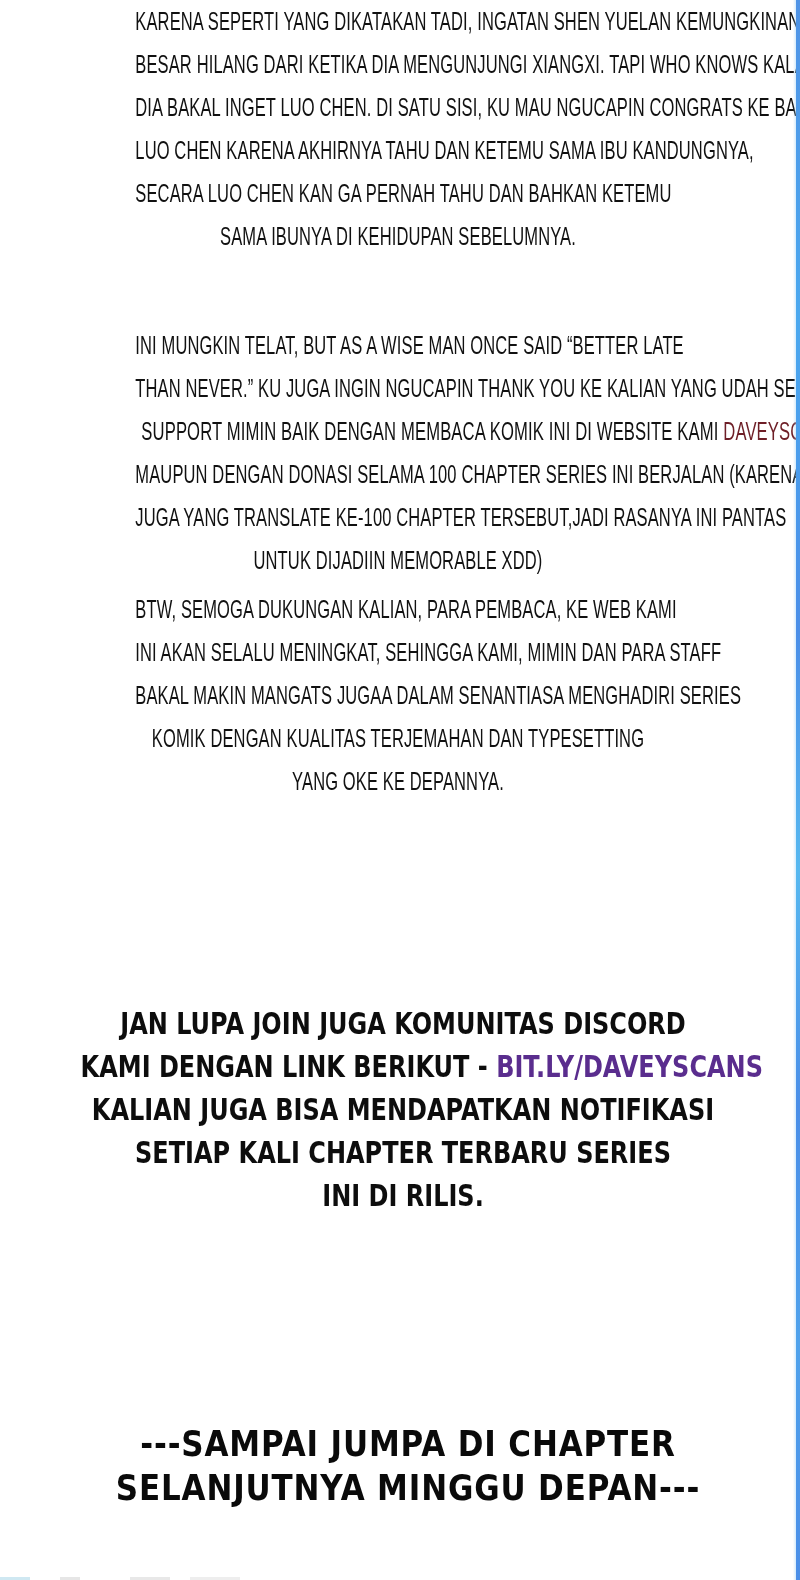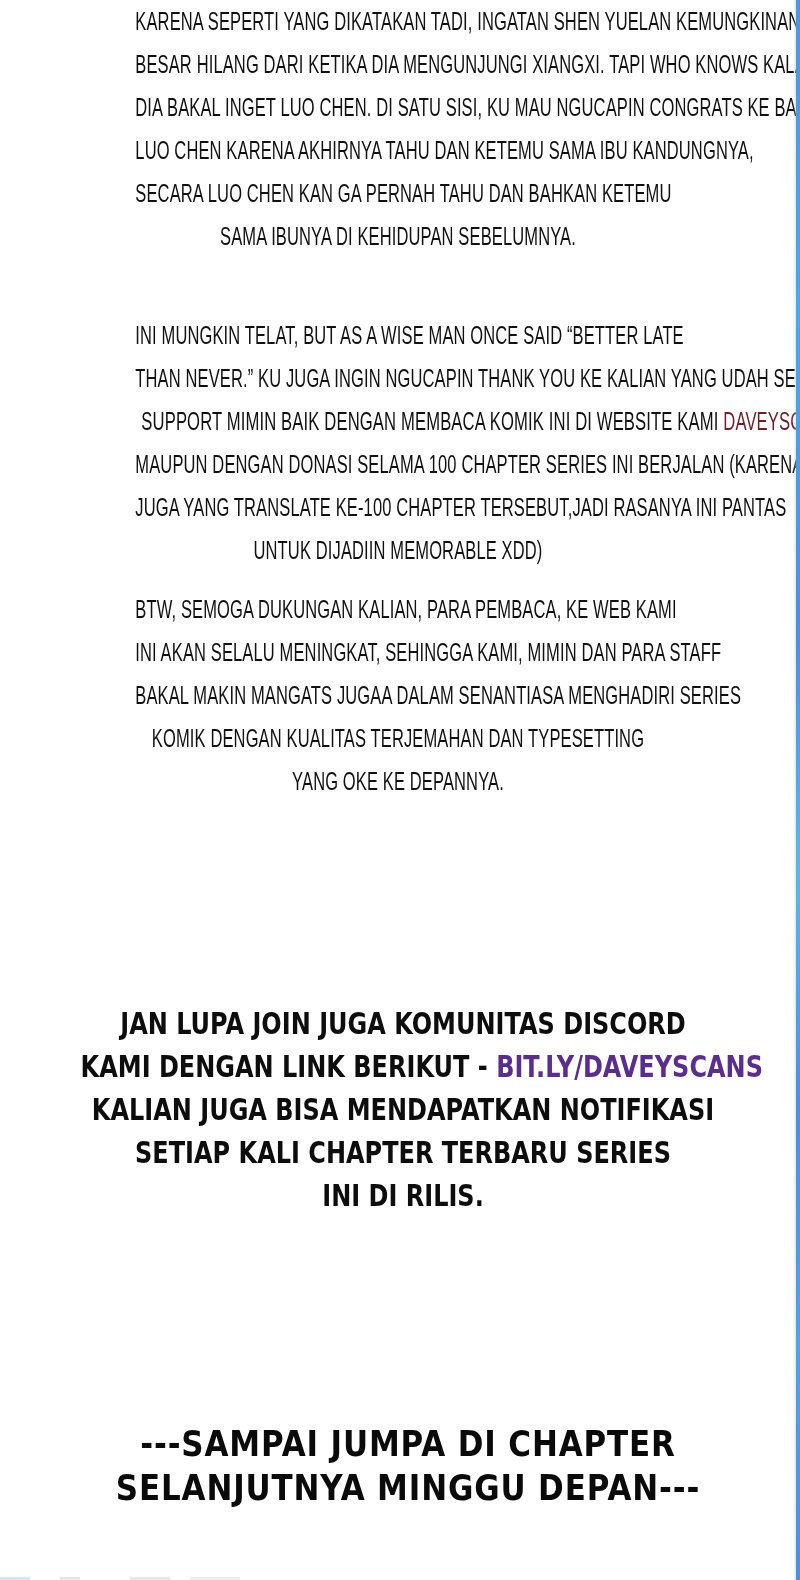--- a/index.html
+++ b/index.html
@@ -114,21 +114,21 @@
 
   <div class="para" style="top: 0px;">
     <span class="line">KARENA SEPERTI YANG DIKATAKAN TADI, INGATAN SHEN YUELAN KEMUNGKINAN</span>
     <span class="line">BESAR HILANG DARI KETIKA DIA MENGUNJUNGI XIANGXI. TAPI WHO KNOWS KALAU</span>
     <span class="line">DIA BAKAL INGET LUO CHEN. DI SATU SISI, KU MAU NGUCAPIN CONGRATS KE BABANG</span>
     <span class="line">LUO CHEN KARENA AKHIRNYA TAHU DAN KETEMU SAMA IBU KANDUNGNYA,</span>
     <span class="line">SECARA LUO CHEN KAN GA PERNAH TAHU DAN BAHKAN KETEMU</span>
     <span class="line">SAMA IBUNYA DI KEHIDUPAN SEBELUMNYA.</span>
   </div>
 
-  <div class="para" style="top: 314px;">
+  <div class="para" style="top: 324px;">
     <span class="line">INI MUNGKIN TELAT, BUT AS A WISE MAN ONCE SAID “BETTER LATE</span>
     <span class="line">THAN NEVER.” KU JUGA INGIN NGUCAPIN THANK YOU KE KALIAN YANG UDAH SELALU</span>
     <span class="line" style="transform: scaleX(0.665) translateX(12px);"><span>SUPPORT MIMIN BAIK DENGAN MEMBACA KOMIK INI DI WEBSITE KAMI </span><span class="link-red">DAVEYSCANS.COM</span></span>
     <span class="line">MAUPUN DENGAN DONASI SELAMA 100 CHAPTER SERIES INI BERJALAN (KARENA KU</span>
     <span class="line">JUGA YANG TRANSLATE KE-100 CHAPTER TERSEBUT,JADI RASANYA INI PANTAS</span>
     <span class="line">UNTUK DIJADIIN MEMORABLE XDD)</span>
   </div>
 
   <div class="para" style="top: 588px;">
     <span class="line">BTW, SEMOGA DUKUNGAN KALIAN, PARA PEMBACA, KE WEB KAMI</span>

